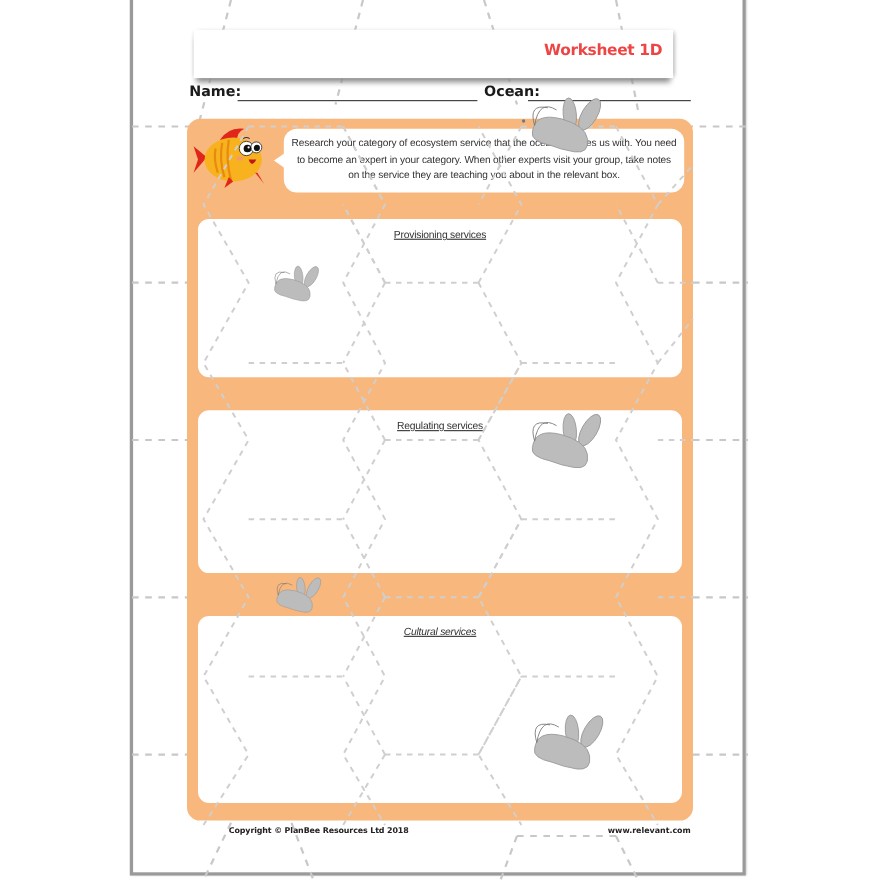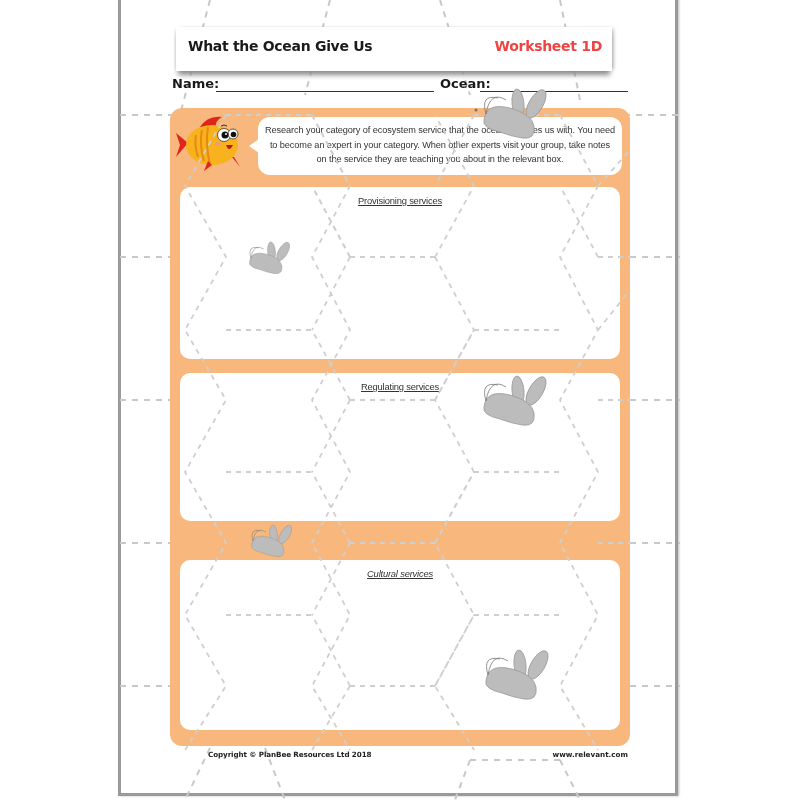--- a/index.html
+++ b/index.html
@@ -15,21 +15,21 @@
   .namerow .line-name { position:absolute; left:44px; top:15px; width:218px; border-bottom:1px solid #333; }
   .namerow .lbl-date { position:absolute; left:268px; top:0; }
   .namerow .line-date { position:absolute; left:308px; top:15px; width:148px; border-bottom:1px solid #333; }
   .panel { position:absolute; left:170px; top:108px; width:460px; height:638px; background:#f8b77c; border-radius:12px; z-index:2; }
   .fish { position:absolute; left:174px; top:113px; width:80px; height:62px; z-index:4; }
   .bubble { position:absolute; left:258px; top:117px; width:364px; height:58px; background:#fff; border-radius:12px; z-index:3; }
   .bubble::before { content:""; position:absolute; left:-9px; top:22px; border-top:7px solid transparent; border-bottom:7px solid transparent; border-right:10px solid #fff; }
   .bubble-text { position:absolute; left:6px; top:6px; width:352px; text-align:center; font-size:9.2px; line-height:14.5px; color:#333; letter-spacing:-0.1px; }
   .box { position:absolute; left:180px; width:440px; background:#fff; border-radius:10px; z-index:3; }
   .box-title { position:absolute; left:0; width:440px; top:8px; text-align:center; font-size:9.4px; color:#333; text-decoration:underline; letter-spacing:-0.2px; }
-  .b1 { top:187px; height:172px; }
+  .b1 { top:199px; height:144px; }
   .b2 { top:373px; height:148px; }
   .b3 { top:560px; height:170px;font-style:italic; }
   .hexfront { position:absolute; left:0; top:0; width:800px; height:800px; z-index:5; pointer-events:none; }
   .bee { position:absolute; z-index:6; }
   .footer-left { position:absolute; left:172px; top:750px; font-family:"DejaVu Sans", sans-serif; font-weight:bold; font-size:7.2px; color:#222; z-index:6; letter-spacing:-0.1px;margin-left:36px; }
   .footer-right { position:absolute; right:172px; top:750px; font-family:"DejaVu Sans", sans-serif; font-weight:bold; font-size:7.2px; color:#222; z-index:6; }
 </style>
 </head>
 <body>
 
@@ -56,21 +56,20 @@
     <line x1="560" y1="0" x2="580" y2="100"></line>
 
     <line x1="210" y1="748" x2="185" y2="800"></line>
     <line x1="265" y1="748" x2="285" y2="800"></line>
     <line x1="470" y1="760" x2="455" y2="800"></line>
     <line x1="560" y1="760" x2="580" y2="800"></line>
   </g>
 </svg>
 
 <div class="header-card">
-  <span class="title">What the Ocean Give Us</span>
   <span class="ws">Worksheet 1D</span>
 </div>
 
 <div class="namerow">
   <span class="lbl-name">Name:</span>
   <span class="line-name"></span>
   <span class="lbl-date">Ocean:</span>
   <span class="line-date"></span>
 </div>
 

